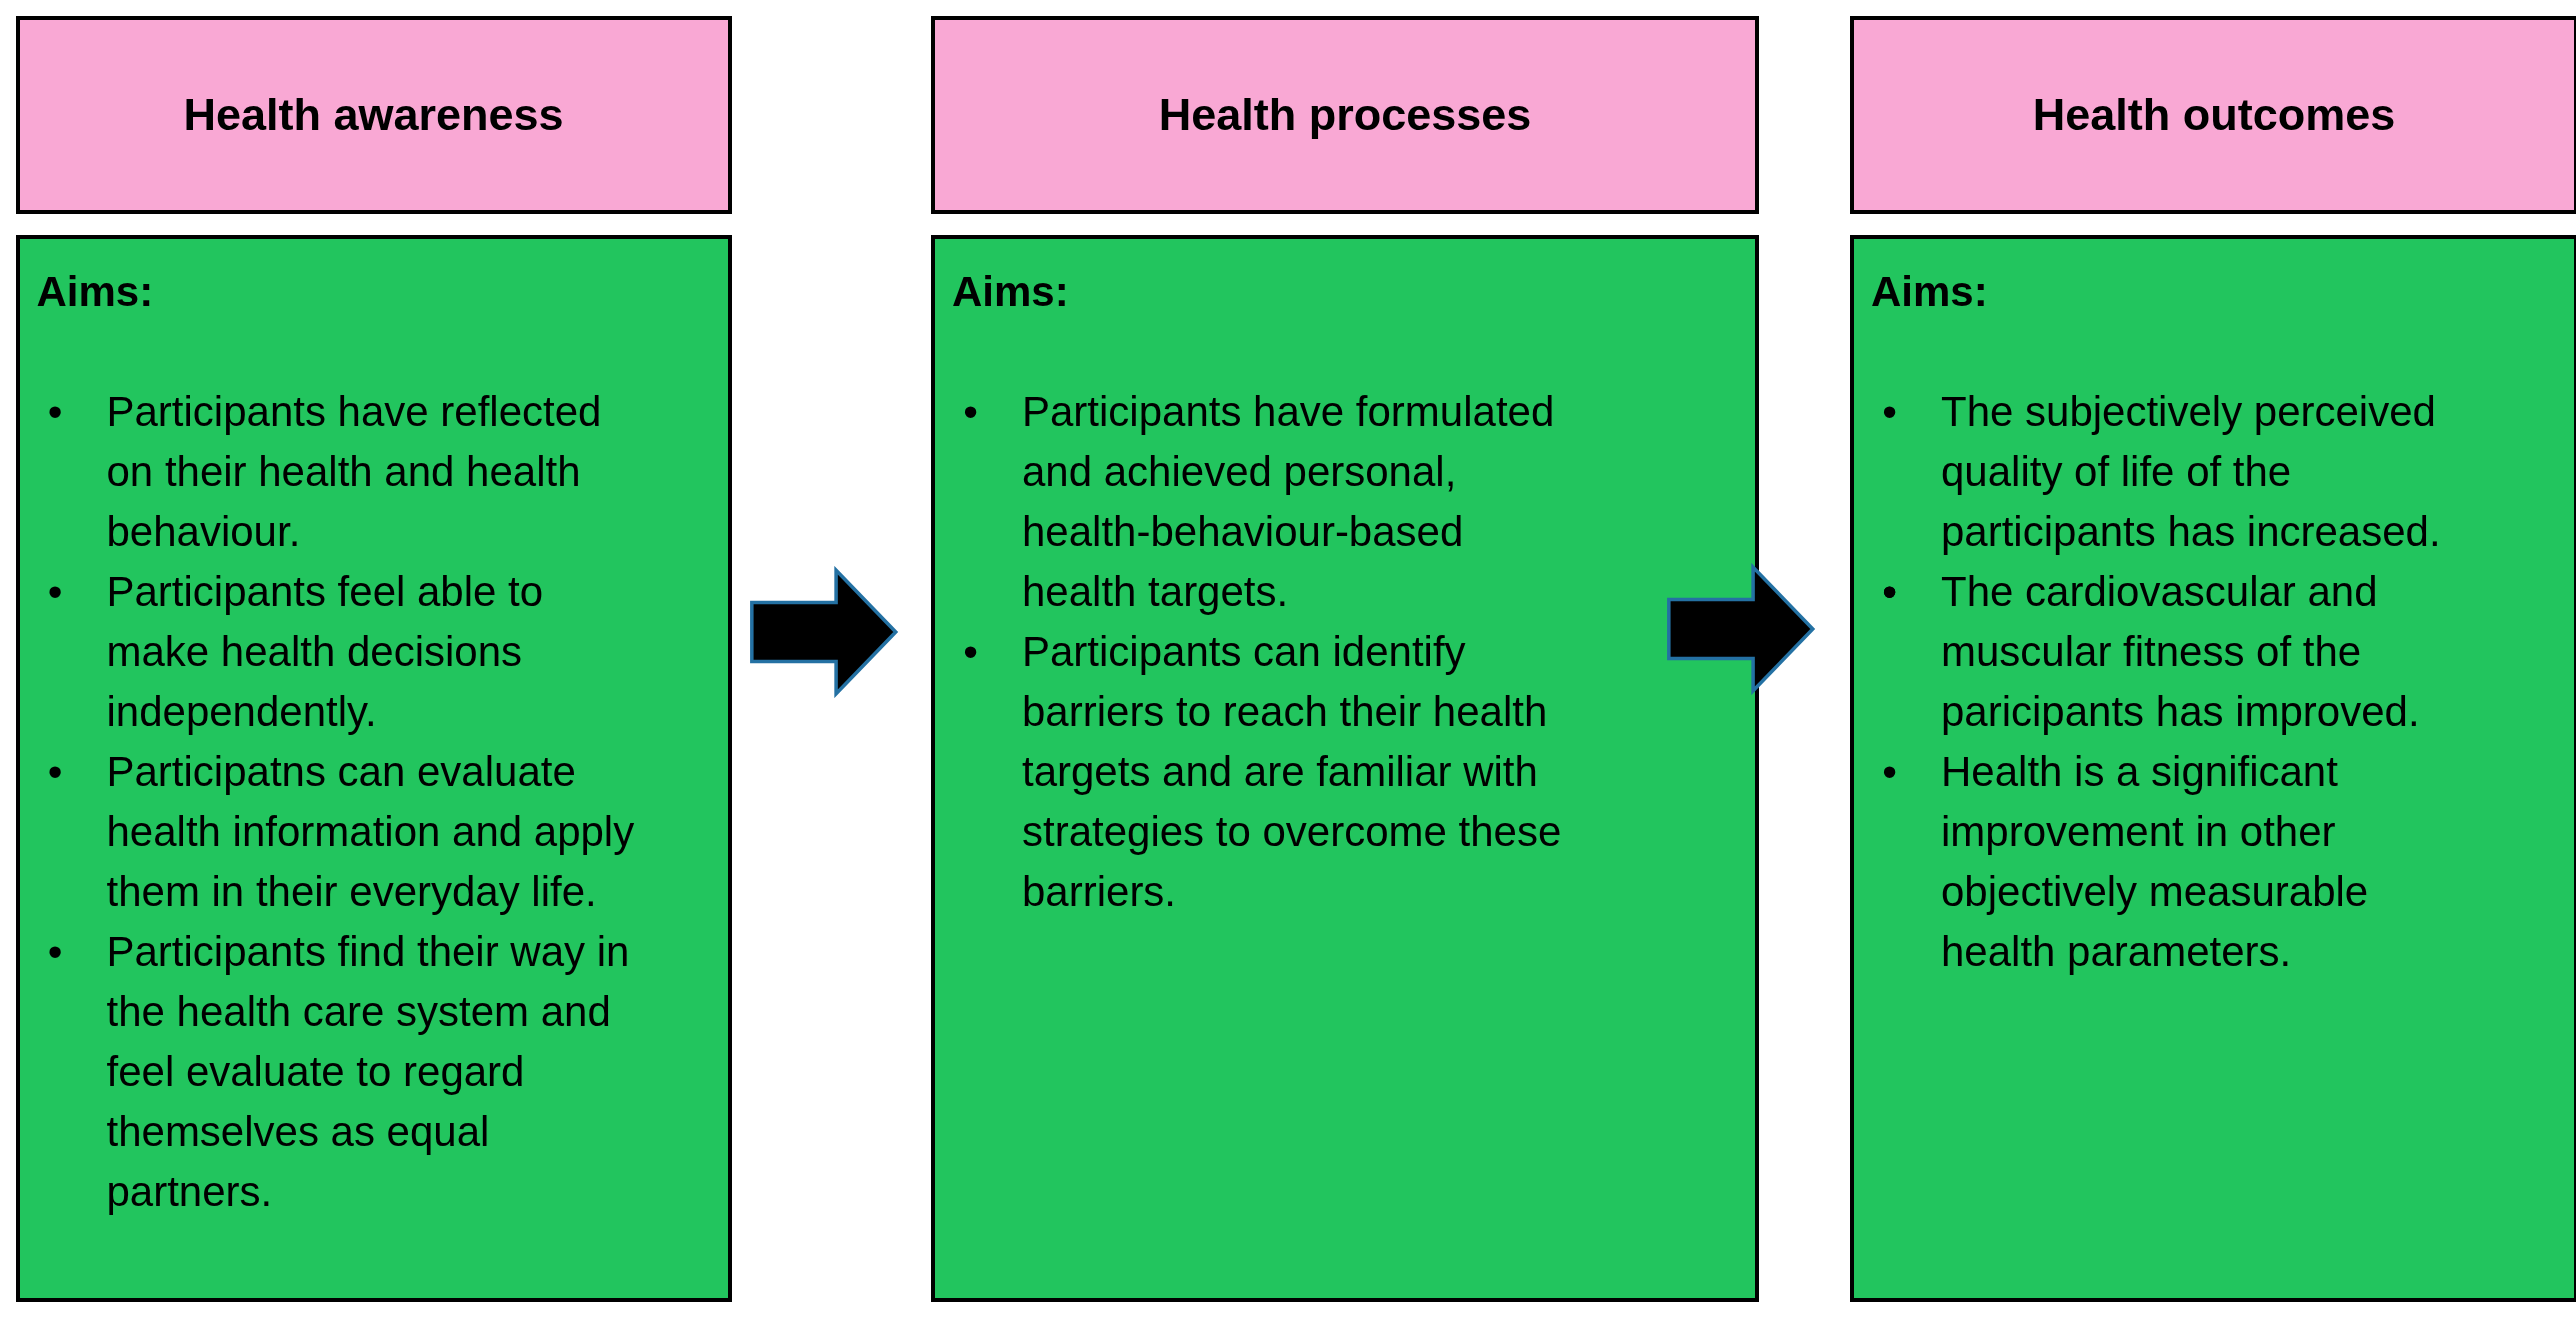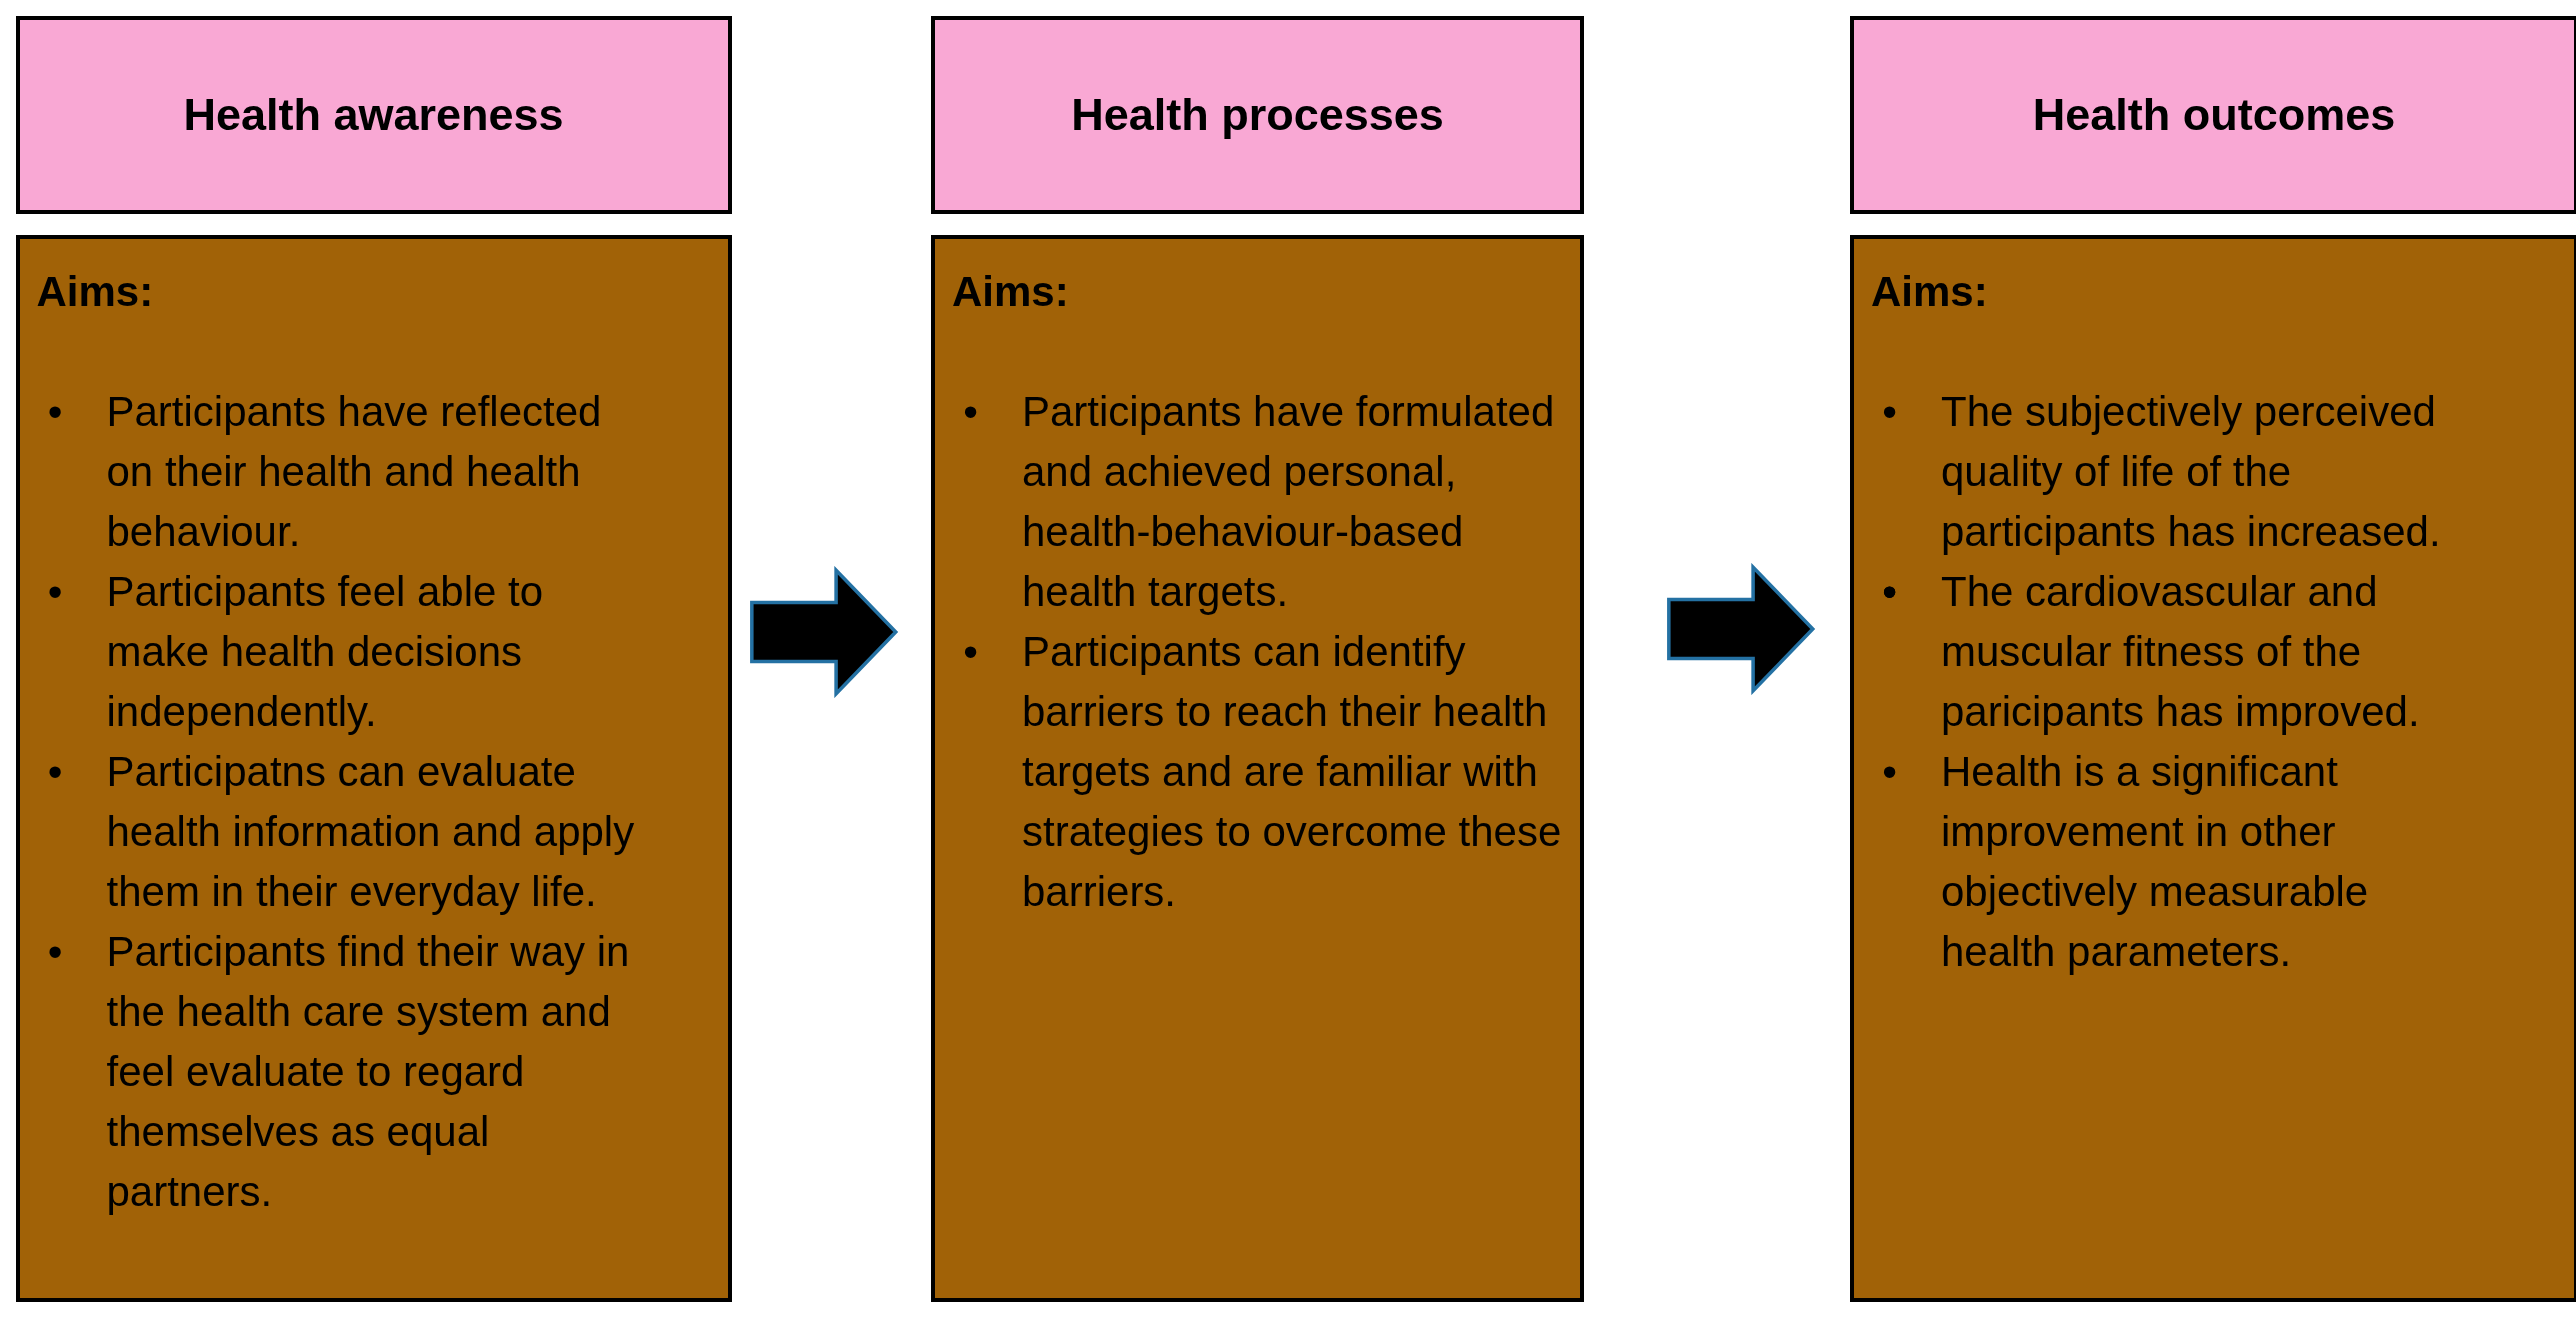--- a/index.html
+++ b/index.html
@@ -29,27 +29,27 @@
     font-weight: bold;
     font-size: 45px;
     text-align: center;
   }
   .body-box {
     position: absolute;
     top: 235px;
     height: 1067px;
     border: 4.2px solid #000000;
     box-sizing: border-box;
-    background: #a16207;
+    background: #22c55e;
     padding: 22.5px 14px 0 17px;
     font-size: 42px;
     line-height: 60px;
   }
   .col1 { left: 15.5px;   width: 716px; }
-  .col2 { left: 931px; width: 653px; }
+  .col2 { left: 931px; width: 828px; }
   .col3 { left: 1850px; width: 728px; }
   .aims-label {
     font-weight: bold;
     margin: 0 0 60px 0;
   }
   ul.bullet-list {
     list-style: none;
     margin: 0;
     padding: 0;
   }

